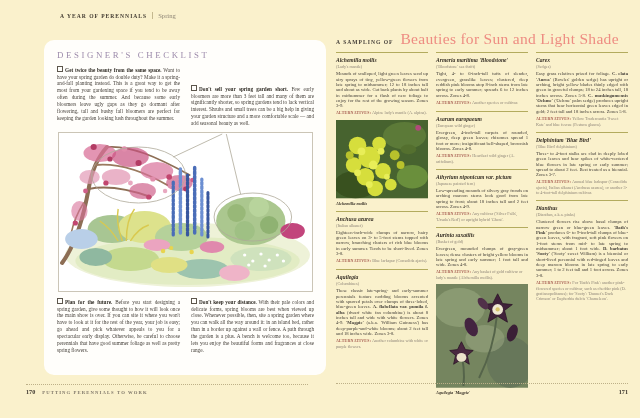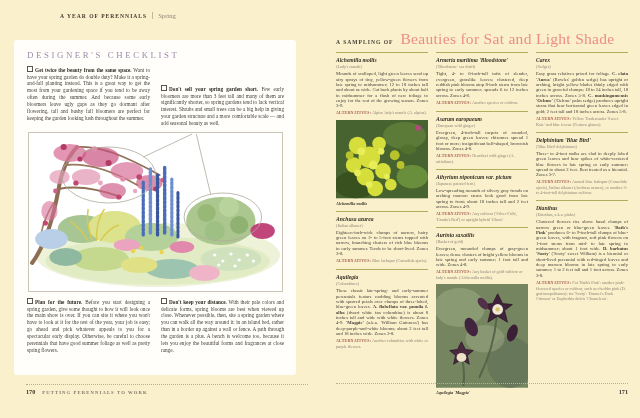--- a/index.html
+++ b/index.html
@@ -9,22 +9,22 @@
     font-family:"Liberation Serif","DejaVu Serif",serif;
     -webkit-font-smoothing:antialiased;
   }
   
   .lpage{position:absolute;left:0;top:0;width:320px;height:418px;}
   .lheader{position:absolute;left:60px;top:11px;display:flex;align-items:baseline;gap:5px;}
   .book{font-size:5.6px;font-weight:bold;letter-spacing:1px;color:#433c31;}
   .hdiv{display:inline-block;width:1px;height:7px;background:#c4b88f;transform:translateY(1px);}
   .season{font-size:6.6px;color:#8f8676;}
   .panel{
-    position:absolute;left:14px;top:40px;width:282px;height:335px;
-    background:#fffefb;border-radius:3px;box-sizing:border-box;
+    position:absolute;left:44px;top:40px;width:282px;height:335px;
+    background:#fffefb;border-radius:10px;box-sizing:border-box;
     padding:10px 12px 8px 13px;
   }
   .ctitle{font-size:8.8px;letter-spacing:2.6px;color:#9d8bab;font-weight:500;margin-bottom:6px;}
   .cols{display:flex;gap:11px;}
   .col{flex:1;min-width:0;}
   .citem{font-size:5.2px;line-height:6.9px;color:#45403a;text-align:justify;}
   .citem .clead{color:#2f2b24;font-weight:bold;}
   .cbox{display:inline-block;width:3.6px;height:3.6px;border:0.6px solid #5c564c;margin-right:2.5px;vertical-align:baseline;}
   .offset{margin-top:19px;}
   .illus{margin:5px 1px 6px 1px;border:1px solid #cbc5b6;background:#ffffff;height:158px;}
@@ -205,21 +205,21 @@
     <div class="frow">
       <span class="pno">170</span>
       <span class="ftext">PUTTING PERENNIALS TO WORK</span>
     </div>
   </div>
 </div>
 
 <div class="rpage">
   <div class="rtitle-row">
     <span class="eyebrow">A SAMPLING OF</span>
-    <span class="rtitle">Beauties for Sat and Light Shade</span>
+    <span class="rtitle">Beauties for Sun and Light Shade</span>
   </div>
 
   <div class="rcols">
 
     <div class="rcol">
       <div class="entry">
         <div class="ename">Alchemilla mollis</div>
         <div class="ecommon">(Lady's mantle)</div>
         <div class="ebody"><span>Mounds of scalloped, light green leaves send up airy sprays of tiny, yellow-green flowers from late spring to midsummer; 12 to 18 inches tall and about as wide. Cut back plants by about half in midsummer for a flush of new foliage to enjoy for the rest of the growing season. Zones 3-9.</span></div>
         <div class="ealt"><span class="alabel">ALTERNATIVES:</span> <span>Alpine lady's mantle (A. alpina).</span></div>

